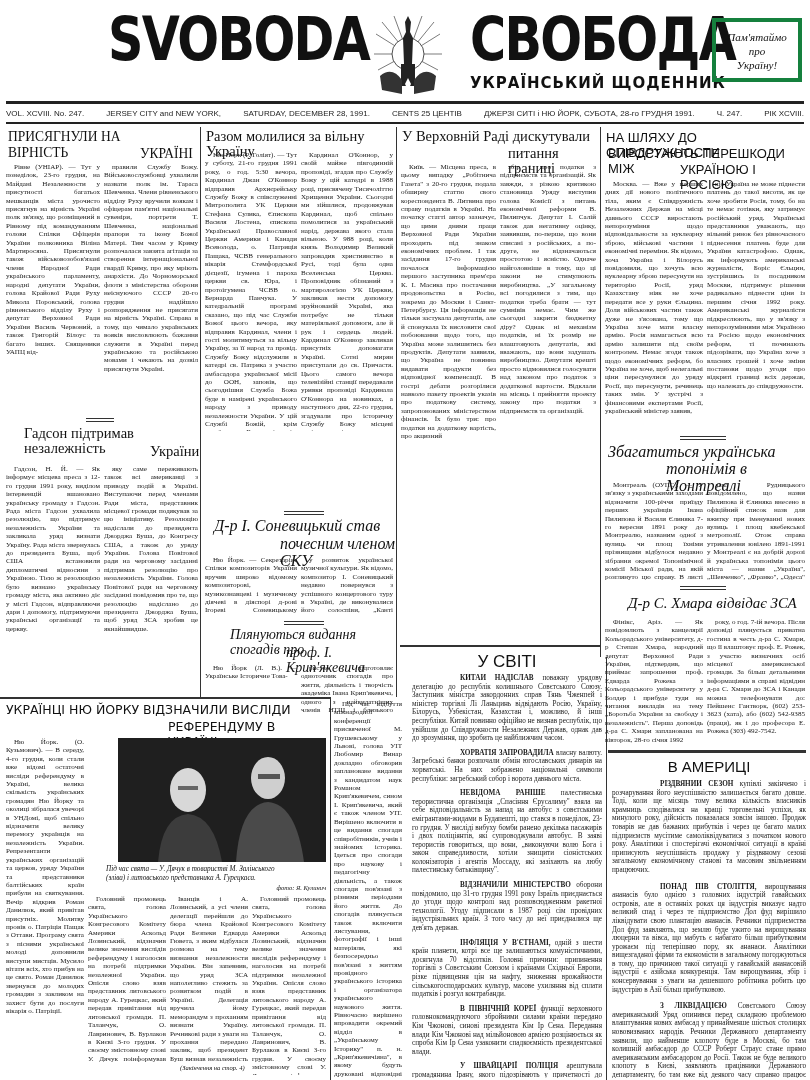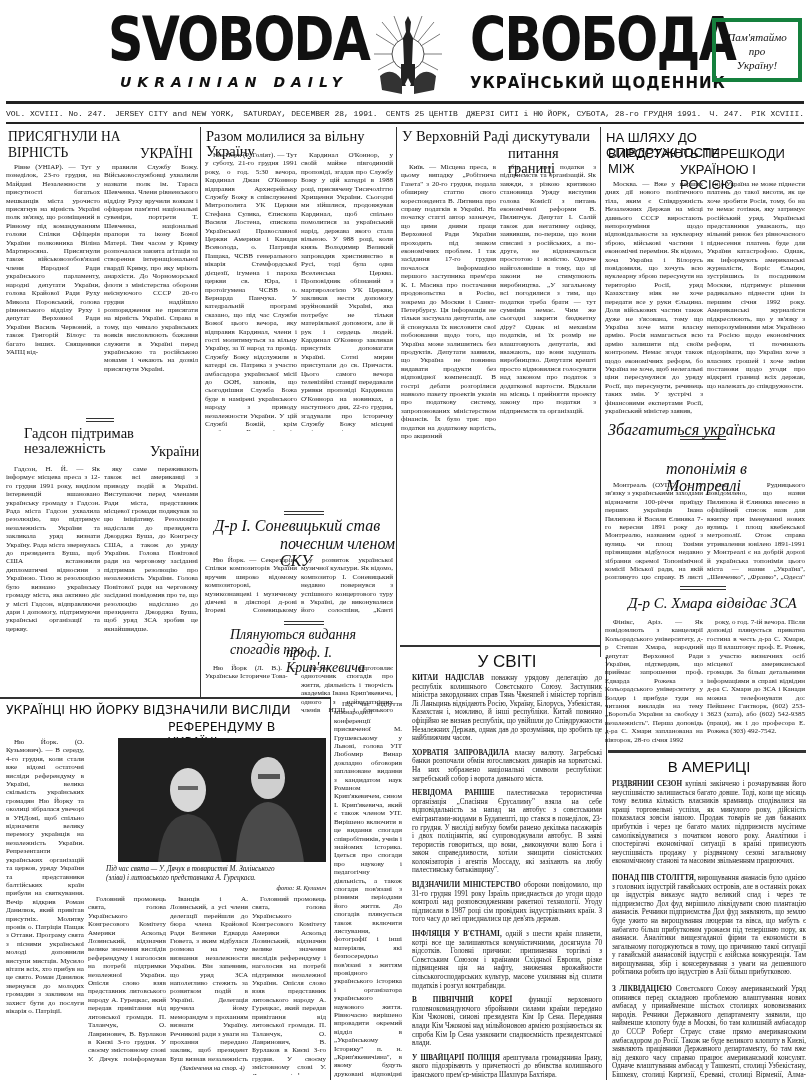--- a/index.html
+++ b/index.html
@@ -8,48 +8,47 @@
 
   .masthead { position: absolute; left: 0; top: 0; width: 810px; height: 100px; }
   .mh-latin { position: absolute; left: 108px; top: 4px; font-family: "DejaVu Sans", sans-serif; font-weight: 900; font-size: 60px; letter-spacing: -2px; transform: scaleX(0.82); transform-origin: left top; line-height: 70px; }
   .mh-latin-sub { position: absolute; left: 120px; top: 74px; font-family: "DejaVu Sans", sans-serif; font-style: italic; font-weight: bold; font-size: 14px; letter-spacing: 6px; }
   .mh-cyr { position: absolute; left: 470px; top: 4px; font-family: "DejaVu Sans", sans-serif; font-weight: 900; font-size: 60px; letter-spacing: -2px; transform: scaleX(0.82); transform-origin: left top; line-height: 70px; }
   .mh-cyr-sub { position: absolute; left: 470px; top: 74px; font-family: "DejaVu Sans", sans-serif; font-weight: bold; font-size: 15px; letter-spacing: 1px; }
   .emblem { position: absolute; left: 372px; top: 14px; width: 72px; height: 82px; }
   .motto { position: absolute; left: 712px; top: 18px; width: 90px; height: 64px; border: 4px solid #15803d; font-style: italic; font-size: 11px; text-align: center; padding-top: 8px; line-height: 14px; }
 
   .rule-thick { position: absolute; left: 6px; width: 798px; height: 3px; background: #222; }
-  .dateline { position: absolute; left: 6px; top: 106px; width: 798px; height: 14px; font-family: Liberation Mono, monospace; font-size: 8px; display: flex; justify-content: space-between; align-items: center; color: #222; text-align: center; }
+  .dateline { position: absolute; left: 6px; top: 106px; width: 798px; height: 14px; font-family: Liberation Sans, sans-serif; font-size: 8px; display: flex; justify-content: space-between; align-items: center; color: #222; text-align: center; }
 
   .col-rule { position: absolute; width: 1px; background: #333; }
   .hrule { position: absolute; height: 1px; background: #333; }
   .double-rule { position: absolute; height: 4px; border-top: 1px solid #333; border-bottom: 1px solid #333; }
 
   .headline { position: absolute; font-family: "Liberation Serif", serif; color: #111; line-height: 1.05; }
   .hl-cond { font-size: 15px; transform: scaleX(0.9); transform-origin: left top; }
   .hl-sans { font-family: "Liberation Sans", sans-serif; font-weight: normal; font-size: 13px; line-height: 15px; }
   .hl-italic { font-style: italic; font-size: 16px; }
   .section-title { position: absolute; font-family: "Liberation Sans", sans-serif; font-size: 15px; text-align: center; }
 
   .text { position: absolute; font-size: 7.1px; line-height: 8.4px; text-align: justify; color: #1a1a1a; overflow: hidden; }
   .text p { text-indent: 8px; }
   .text b { font-weight: bold; }
-  .dropline { font-weight: bold; }
+  .dropline { font-weight: bold; margin-left: 48px; }
 
   .photo { position: absolute; background: #2a2a2a; overflow: hidden; }
   .caption { position: absolute; font-style: italic; font-size: 7.2px; line-height: 9px; }
   .credit { position: absolute; font-style: italic; font-size: 6.5px; text-align: right; }
   .jump { position: absolute; font-style: italic; font-size: 6.5px; }
 </style>
 </head>
 <body>
 
 <header class="masthead">
   <div class="mh-latin">SVOBODA</div>
-  <div class="mh-latin-sub">UKRAINIAN DAILY</div>
   <svg class="emblem" viewBox="0 0 72 82">
     <g stroke="#222" stroke-width="0.6" fill="none">
       <line x1="36" y1="40" x2="4" y2="20"></line>
         <line x1="36" y1="40" x2="68" y2="20"></line>
       <line x1="36" y1="40" x2="2" y2="40"></line>
         <line x1="36" y1="40" x2="70" y2="40"></line>
       <line x1="36" y1="40" x2="10" y2="8"></line>
         <line x1="36" y1="40" x2="62" y2="8"></line>
       <line x1="36" y1="40" x2="22" y2="2"></line>
         <line x1="36" y1="40" x2="50" y2="2"></line>
@@ -154,21 +153,21 @@
 <div class="headline hl-sans" style="left:608px; top:146px; width:190px;">ВИРОСТАЮТЬ ПЕРЕШКОДИ МІЖ</div>
 <div class="headline hl-sans" style="left:680px; top:162px; width:130px;">УКРАЇНОЮ І РОСІЄЮ</div>
 <div class="text" style="left:605px; top:180px; width:98px; height:250px;">
     <p>Москва. — Вже у перших днях дії нового політичного тіла, яким є Співдружність Незалежних Держав на місці давнього СССР виростають непорозуміння щодо відповідальности за нуклеарну зброю, військові частини і економічні переміни. Як відомо, хоча Україна і Білорусь повідомили, що хочуть всю нуклеарну зброю пересунути на територію Росії, уряд Казахстану ніяк не хоче передати все у руки Єльцина. Доля військових частин також дуже не з'ясована, тому що Україна хоче мати власну армію. Росія намагається всю армію залишити під своїм контролем. Немає згоди також щодо економічних реформ, бо Україна не хоче, щоб нелегальні ціни пересунулися до уряду Росії, що пересунути, речинець таких змін. У зустрічі з фінансовими експертами Росії, український міністер заявив,</p>
   </div>
 <div class="text" style="left:707px; top:180px; width:98px; height:250px;">
     <p>що Україна не може піднести платень до такої висоти, як це хоче зробити Росія, тому, бо на те немає готівки, яку затримує російський уряд. Українські представники уважають, що вільний ринок без рівночасного піднесення платень буде для України катастрофою. Однак, як інформують американські журналісти, Боріс Єльцин, зустрівшись із посадником Москви, підтримує рішення радикально піднести ціни із першим січня 1992 року. Американські журналісти підкреслюють, що у зв'язку з непорозуміннями між Україною та Росією щодо економічних реформ, ті починають підозрівати, що Україна хоче з власних грошей і хоче зміни постанови щодо угоди про відкриті границі всіх держав, що належать до співдружности.</p>
   </div>
 <div class="double-rule" style="left:680px; top:436px; width:46px;"></div>
 
-<div class="headline hl-italic" style="left:608px; top:422px; width:200px;">Збагатиться українська</div>
+<div class="headline hl-italic" style="left:608px; top:444px; width:200px;">Збагатиться українська</div>
 <div class="headline hl-italic" style="left:666px; top:461px; width:144px;">топонімія в Монтреалі</div>
 <div class="text" style="left:605px; top:481px; width:98px; height:100px;">
     <p>Монтреаль (ОУПС). — У зв'язку з українськими заходами відзначити 100-річчя приїзду перших українців Івана Пилипова й Василя Єлиняка 7-го вересня 1891 року до Монтреалю, названим одної з вулиць чи площ їхніми прізвищами відбулося недавно зібрання окремої Топонімічної комісії Міської ради, на якій розглянуто цю справу. В листі — відповіді керівника цієї комісії д-ра Ж. С. Бономма до проф. Ярос-</p>
   </div>
 <div class="text" style="left:707px; top:481px; width:98px; height:100px;">
     <p>лава Рудницького повідомлено, що назви Пилипова й Єлиняка внесено в офіційний список назв для вжитку при іменуванні нових вулиць і площ квебекської метрополії. Отож справа утривалення ювілею 1891-1991 у Монтреалі є на добрій дорозі й українська топонімія цього міста — назви „Україна", „Шевченко", „Франко", „Одеса" і „Корчак" — збільшиться новими даними в ближчому часі.</p>
   </div>
 <div class="double-rule" style="left:680px; top:586px; width:46px;"></div>
 
 <div class="headline hl-italic" style="left:628px; top:596px; width:180px; font-size:15px;">Д-р С. Хмара відвідає ЗСА</div>

